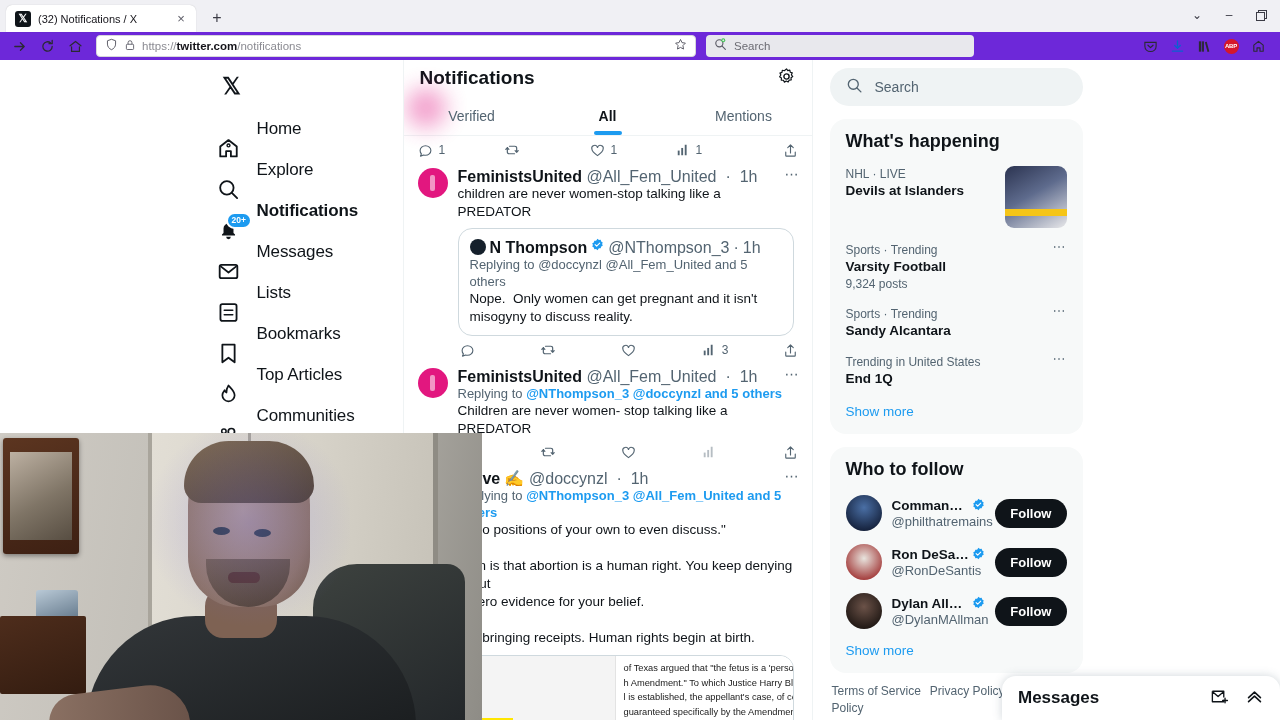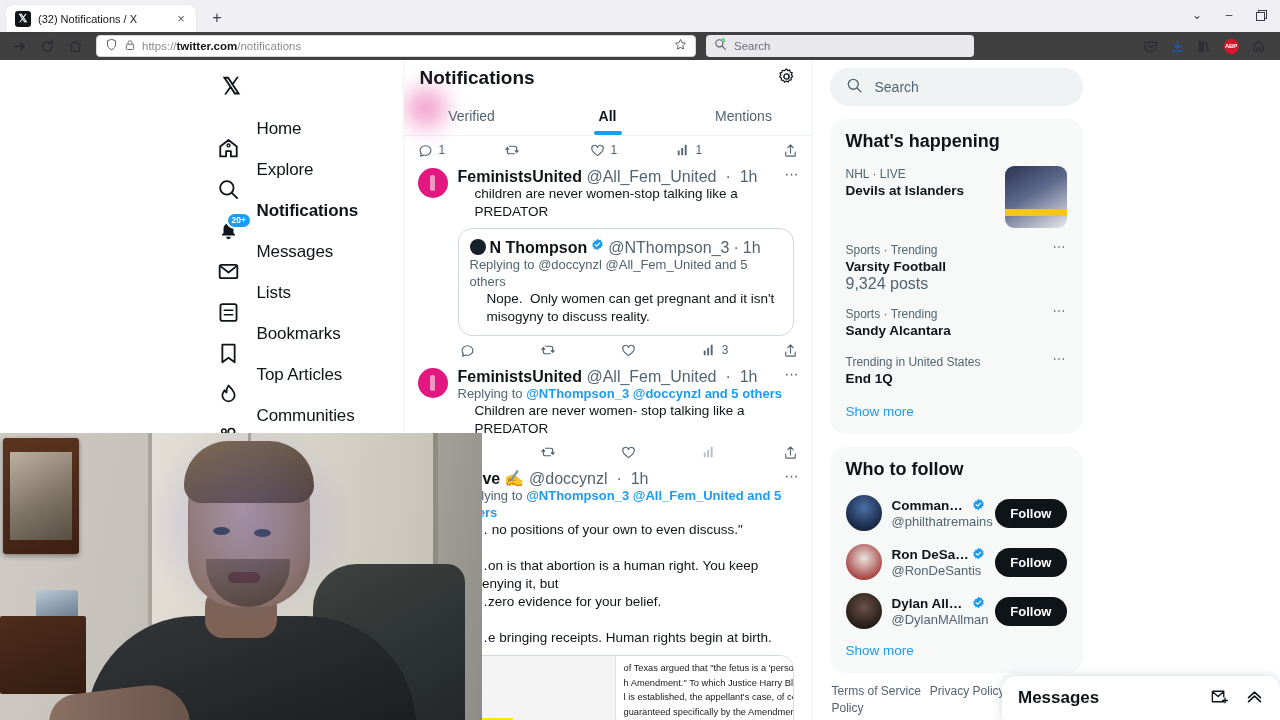--- a/index.html
+++ b/index.html
@@ -49,21 +49,21 @@
     display: flex; align-items: center; gap: 2px;
   }
   .win-btn {
     width: 30px; height: 26px;
     display: flex; align-items: center; justify-content: center;
     color: #3b3b45; font-size: 12px;
   }
 
   #navbar {
     height: 28px; display: flex; align-items: center;
-    gap: 2px; padding: 0 6px; background: #404040;
+    gap: 2px; padding: 0 6px; background: #6d28d9;
   }
   .nav-icon-btn {
     width: 26px; height: 24px;
     display: flex; align-items: center; justify-content: center;
     color: #2b2a33;
   }
   #urlbar {
     flex: 0 0 auto; width: 600px; height: 22px;
     background: #ffffff; border-radius: 4px;
     display: flex; align-items: center; gap: 6px;
@@ -198,21 +198,20 @@
   }
   .notif-body { flex: 1 1 auto; min-width: 0; padding-right: 4px; }
   .meta { font-size: 16px; line-height: 17px; white-space: nowrap; }
   .meta .name { font-weight: 700; color: #0f1419; }
   .meta .handle, .meta .dot, .meta .time { color: #536471; }
   .replying { font-size: 13px; line-height: 17px; color: #536471; }
   .replying .mention { color: #1d9bf0; font-weight: bold; }
   .tweet-text {
     font-size: 13.5px; line-height: 18px; color: #0f1419;
     white-space: pre-wrap;
-    margin-left: 17px;
   }
   .more-dots {
     position: absolute; right: 12px; top: 4px;
     color: #536471; font-size: 14px; line-height: 12px;
     letter-spacing: 1px;
   }
   .verified { color: #1d9bf0; font-size: 11px; }
 
   .quote {
     border: 1px solid #cfd9de; border-radius: 14px;
@@ -249,21 +248,21 @@
   .card h2 {
     font-size: 18px; font-weight: 800; color: #0f1419;
     padding: 1px 16px 9px 16px;
   }
   .trend {
     padding: 5px 16px 9px 16px; position: relative;
     display: flex; justify-content: space-between; align-items: flex-start;
   }
   .trend .cat { font-size: 12px; color: #536471; line-height: 16px; }
   .trend .name { font-size: 13.5px; font-weight: 700; color: #0f1419; line-height: 18px; }
-  .trend .cnt { font-size: 16px; color: #536471; line-height: 16px; }
+  .trend .cnt { font-size: 12px; color: #536471; line-height: 16px; }
   .trend .tdots { color: #536471; font-size: 13px; line-height: 10px; letter-spacing: 1px; }
   .trend-thumb {
     width: 62px; height: 62px; border-radius: 9px; flex: 0 0 62px;
     background: linear-gradient(150deg,#2b3350 0%,#5e6b8d 45%,#e8e8ea 100%);
     position: relative; overflow: hidden;
   }
   .trend-thumb::after {
     content:""; position:absolute; left:0; bottom:12px; width:100%; height:7px;
     background:#f5c518;
   }

